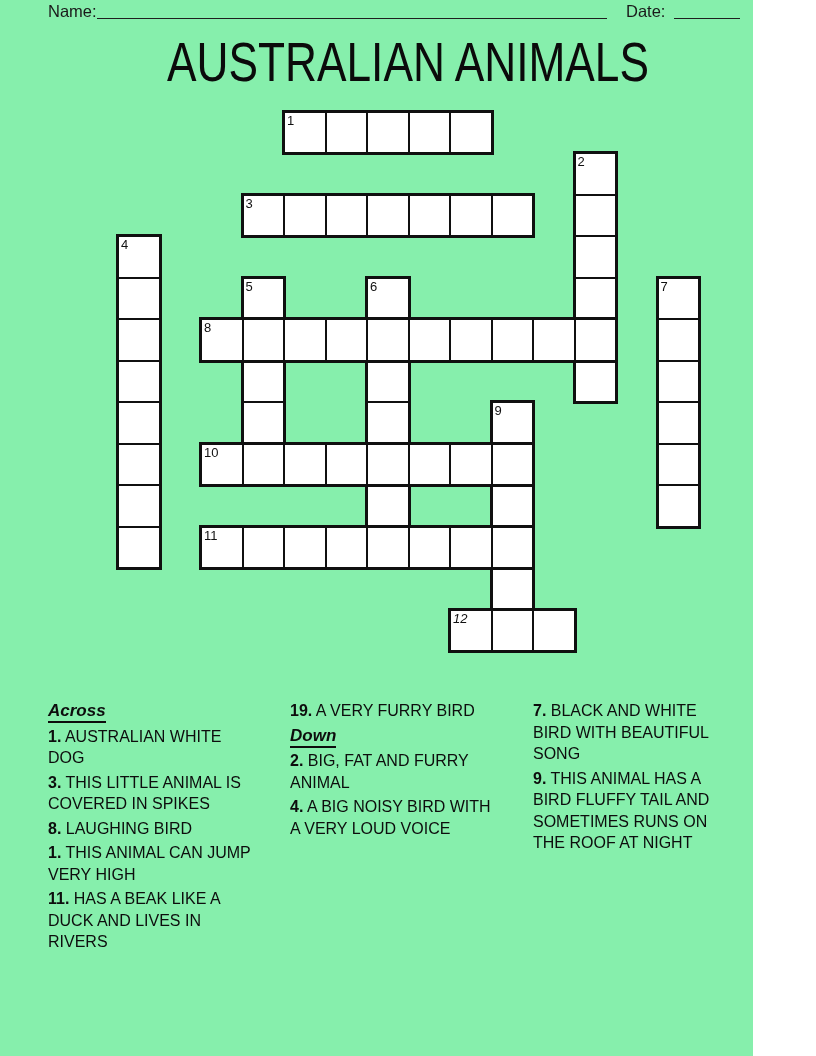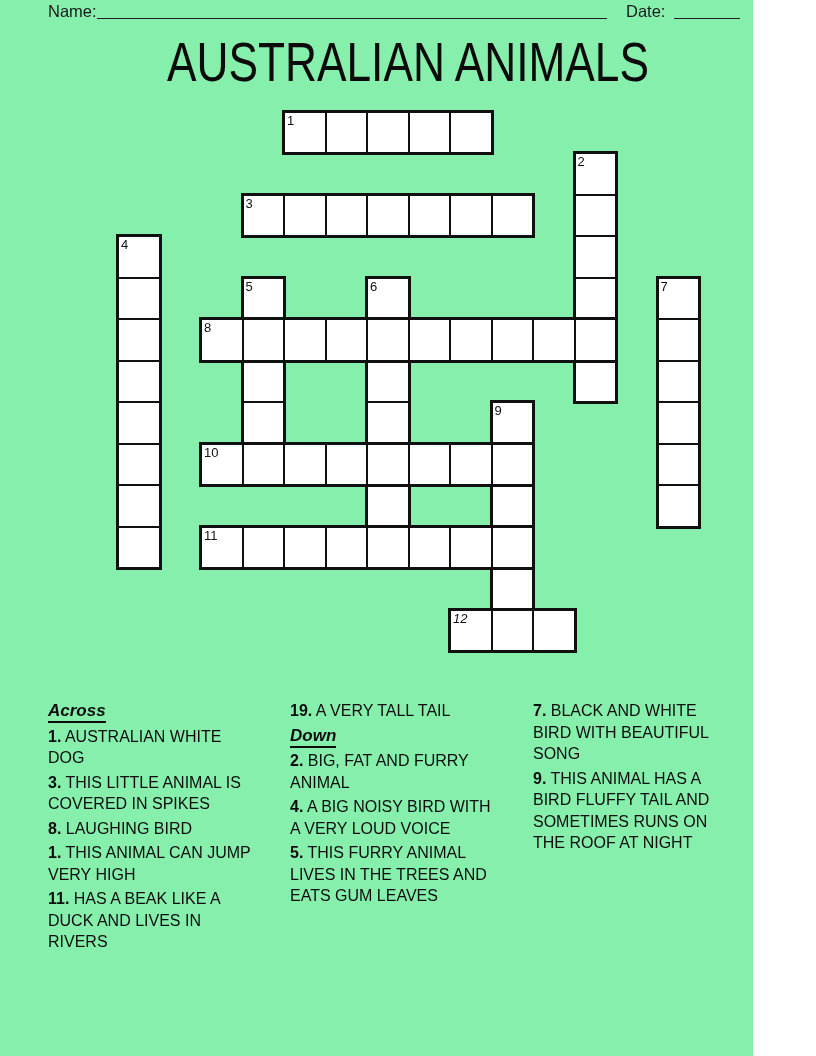--- a/index.html
+++ b/index.html
@@ -187,25 +187,24 @@
   <div id="clues">
     <div id="clue-col-1" class="clue-col">
         <div class="clues-heading"><span>Across</span></div>
         <div class="clue"><b>1.</b><span> AUSTRALIAN WHITE DOG</span></div>
         <div class="clue"><b>3.</b><span> THIS LITTLE ANIMAL IS COVERED IN SPIKES</span></div>
         <div class="clue"><b>8.</b><span> LAUGHING BIRD</span></div>
         <div class="clue"><b>1.</b><span> THIS ANIMAL CAN JUMP VERY HIGH</span></div>
         <div class="clue"><b>11.</b><span> HAS A BEAK LIKE A DUCK AND LIVES IN RIVERS</span></div>
       </div>
     <div id="clue-col-2" class="clue-col">
-        <div class="clue"><b>19.</b><span> A VERY TALL TAIL</span></div>
+        <div class="clue"><b>19.</b><span> A VERY FURRY BIRD</span></div>
         <div class="clues-heading"><span>Down</span></div>
         <div class="clue"><b>2.</b><span> BIG, FAT AND FURRY ANIMAL</span></div>
         <div class="clue"><b>4.</b><span> A BIG NOISY BIRD WITH A VERY LOUD VOICE</span></div>
-        <div class="clue"><b>5.</b><span> THIS FURRY ANIMAL LIVES IN THE TREES AND EATS GUM LEAVES</span></div>
       </div>
     <div id="clue-col-3" class="clue-col">
         <div class="clue"><b>7.</b><span> BLACK AND WHITE BIRD WITH BEAUTIFUL SONG</span></div>
         <div class="clue"><b>9.</b><span> THIS ANIMAL HAS A BIRD FLUFFY TAIL AND SOMETIMES RUNS ON THE ROOF AT NIGHT</span></div>
       </div>
   </div>
 
 </div>
 
 </body></html>

